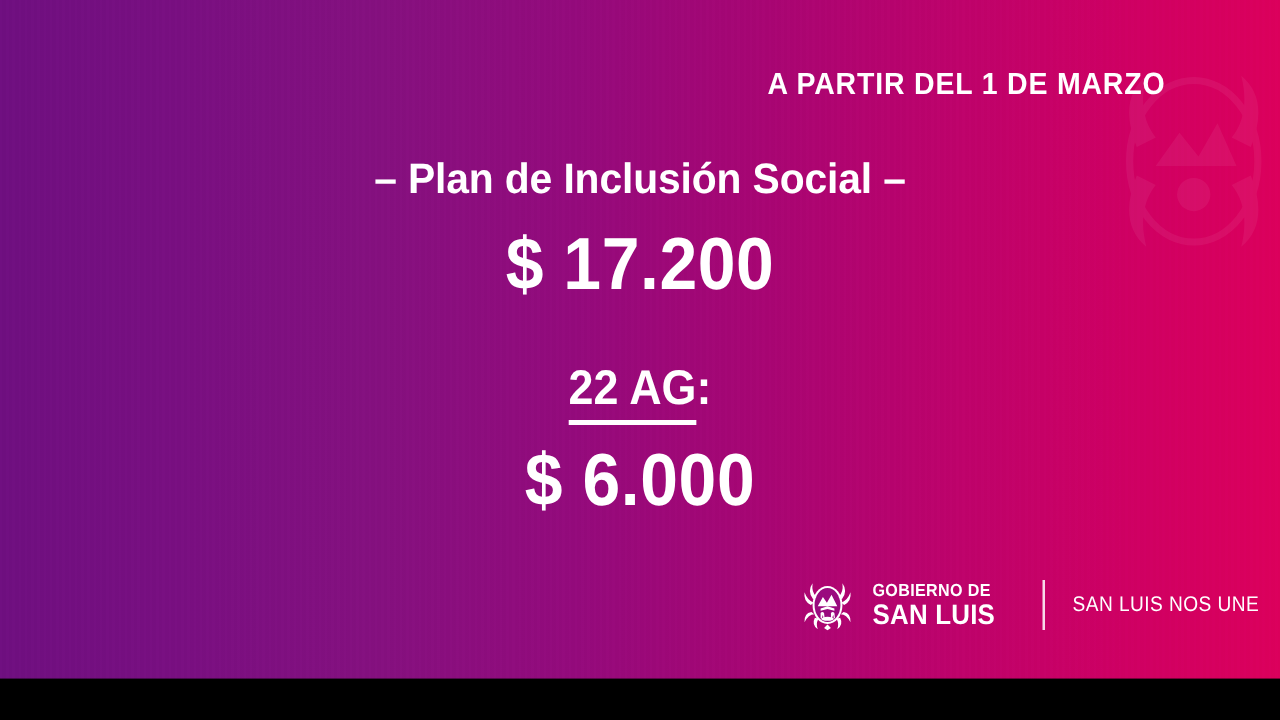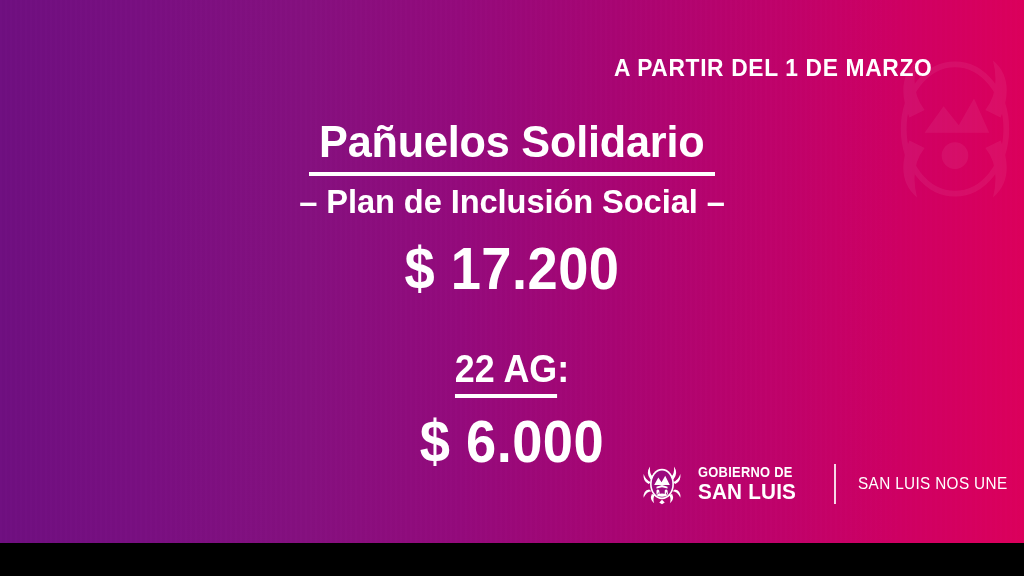--- a/index.html
+++ b/index.html
@@ -197,23 +197,20 @@
       <path d="M74 56 Q82 76 70 86 Q74 70 66 60 Z" fill="#fff"></path>
       <path d="M34 52 L44 38 L52 48 L60 34 L68 52 Z" fill="#fff"></path>
       <circle cx="50" cy="64" r="7" fill="#fff"></circle>
     </svg>
   </div>
 
   <div class="kicker">A PARTIR DEL 1 DE MARZO</div>
 
   <div class="stack">
 
-    <div class="title-wrap">
-      <div class="title">Pañuelos Solidario</div>
-    </div>
 
     <div class="subtitle">– Plan de Inclusión Social –</div>
 
     <div class="amount amount-primary">$ 17.200</div>
 
     <div class="section-label">
       <span class="underlined">22 AG</span><span>:</span>
     </div>
 
     <div class="amount amount-secondary">$ 6.000</div>

